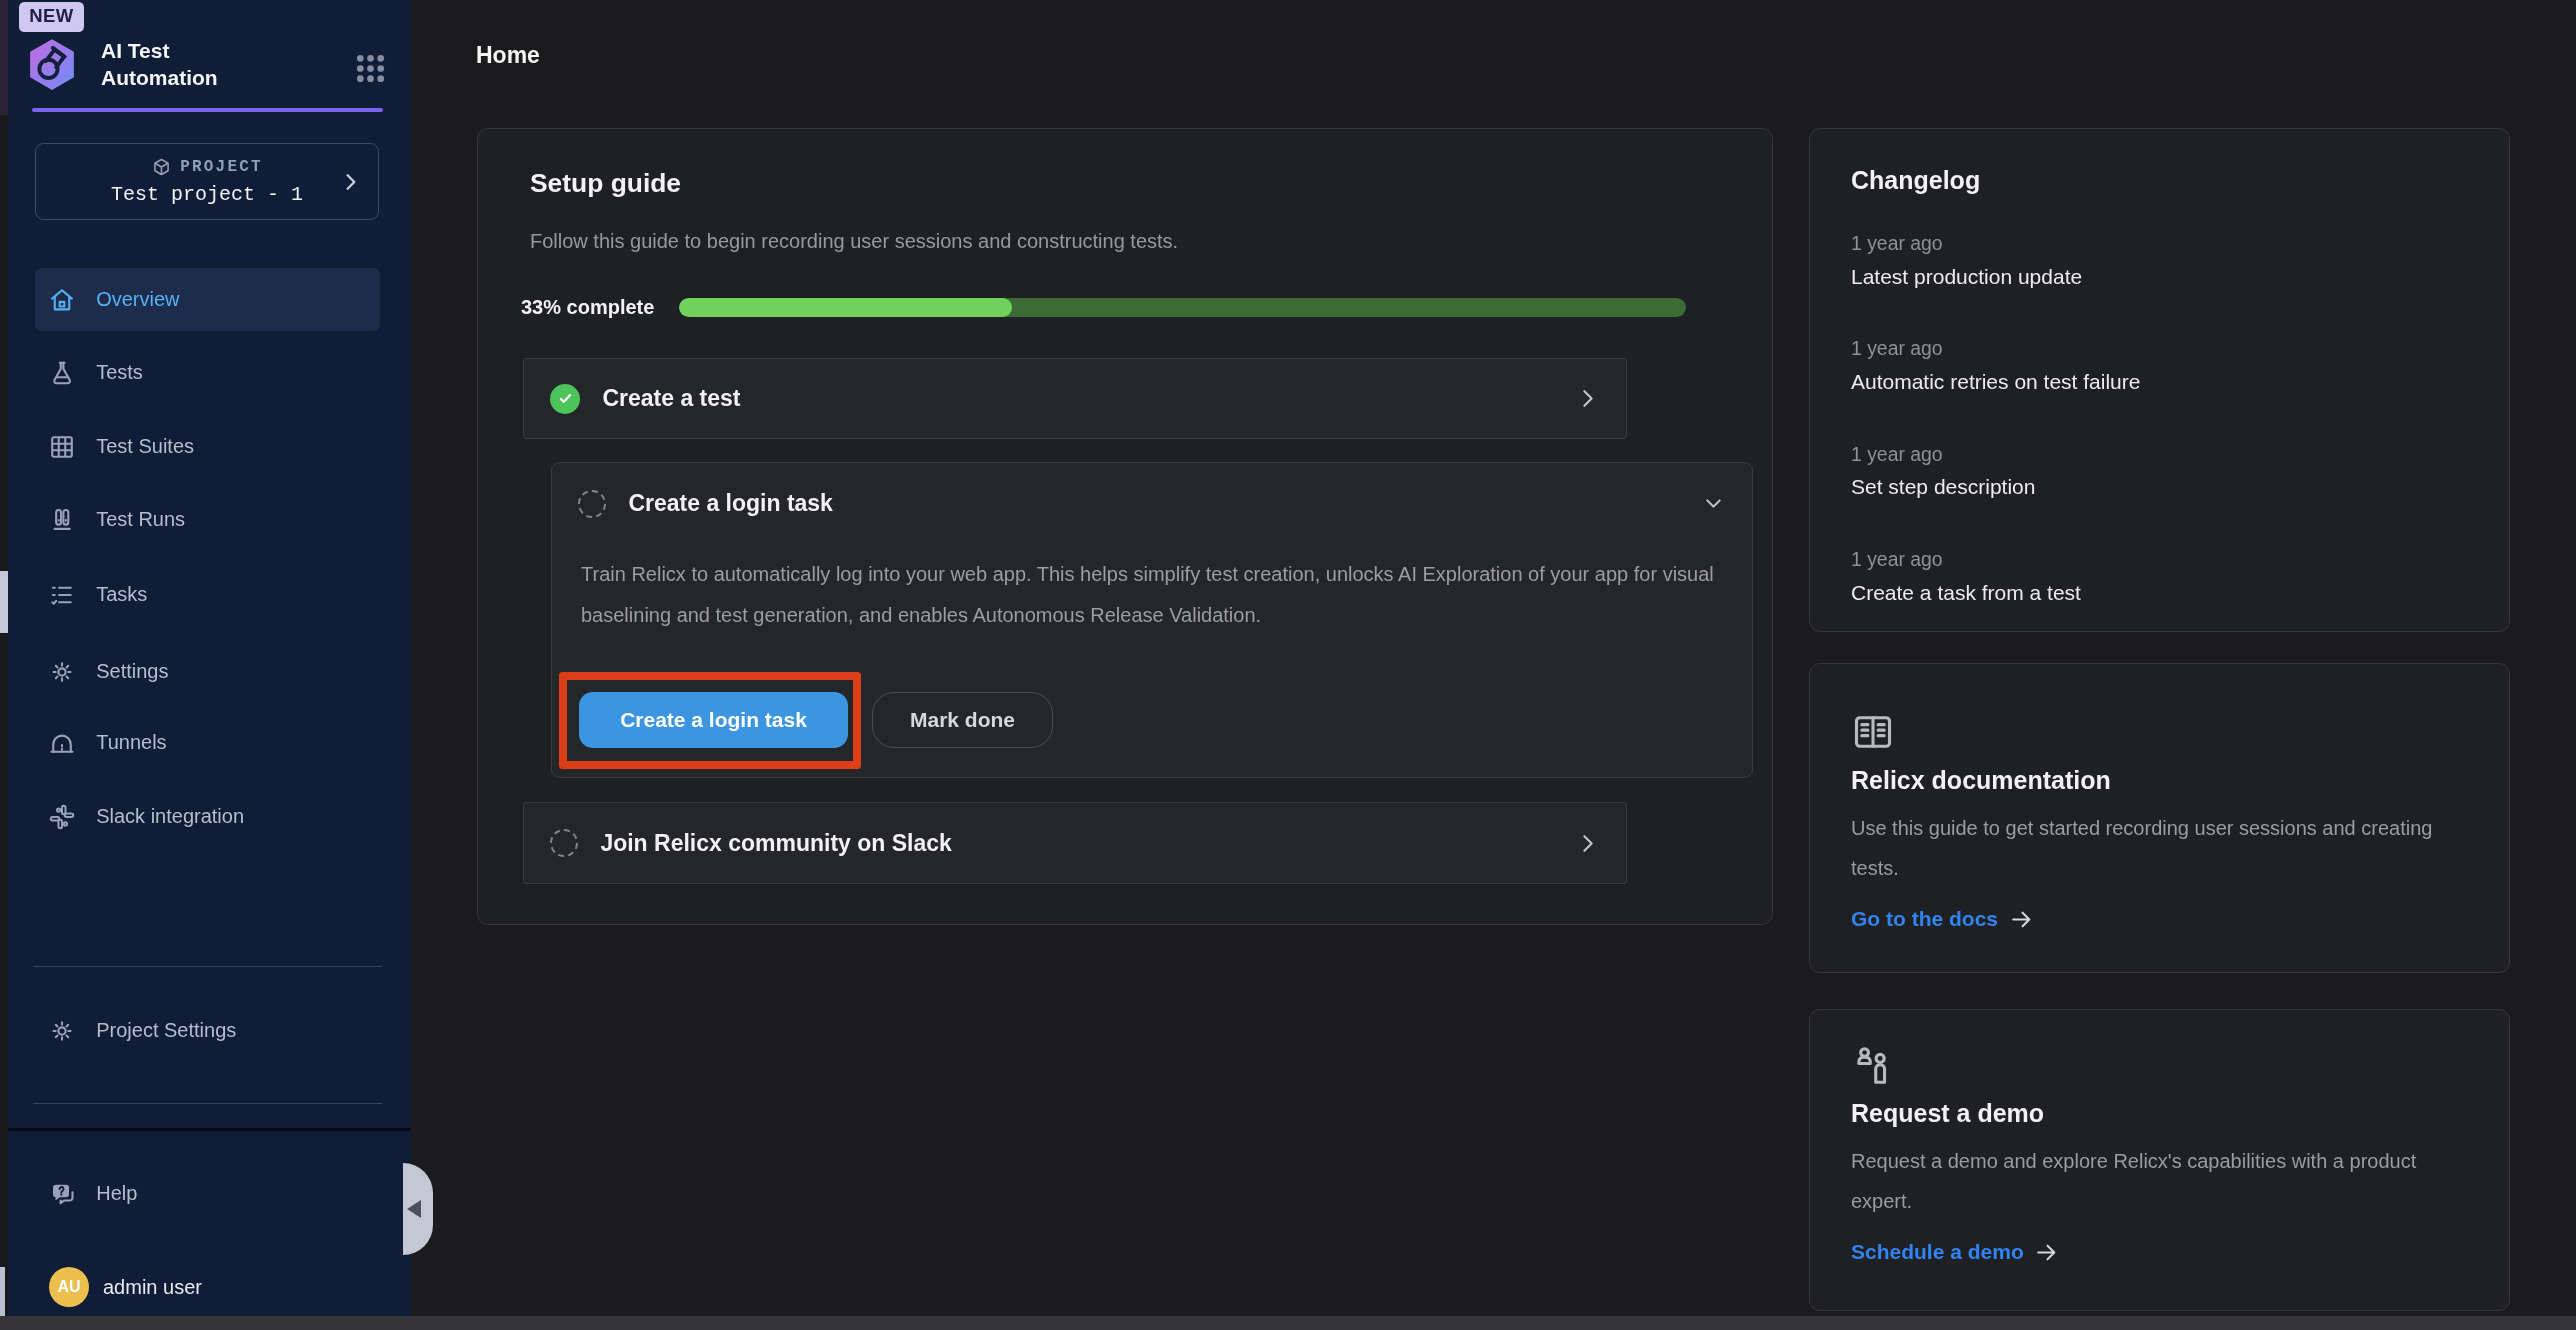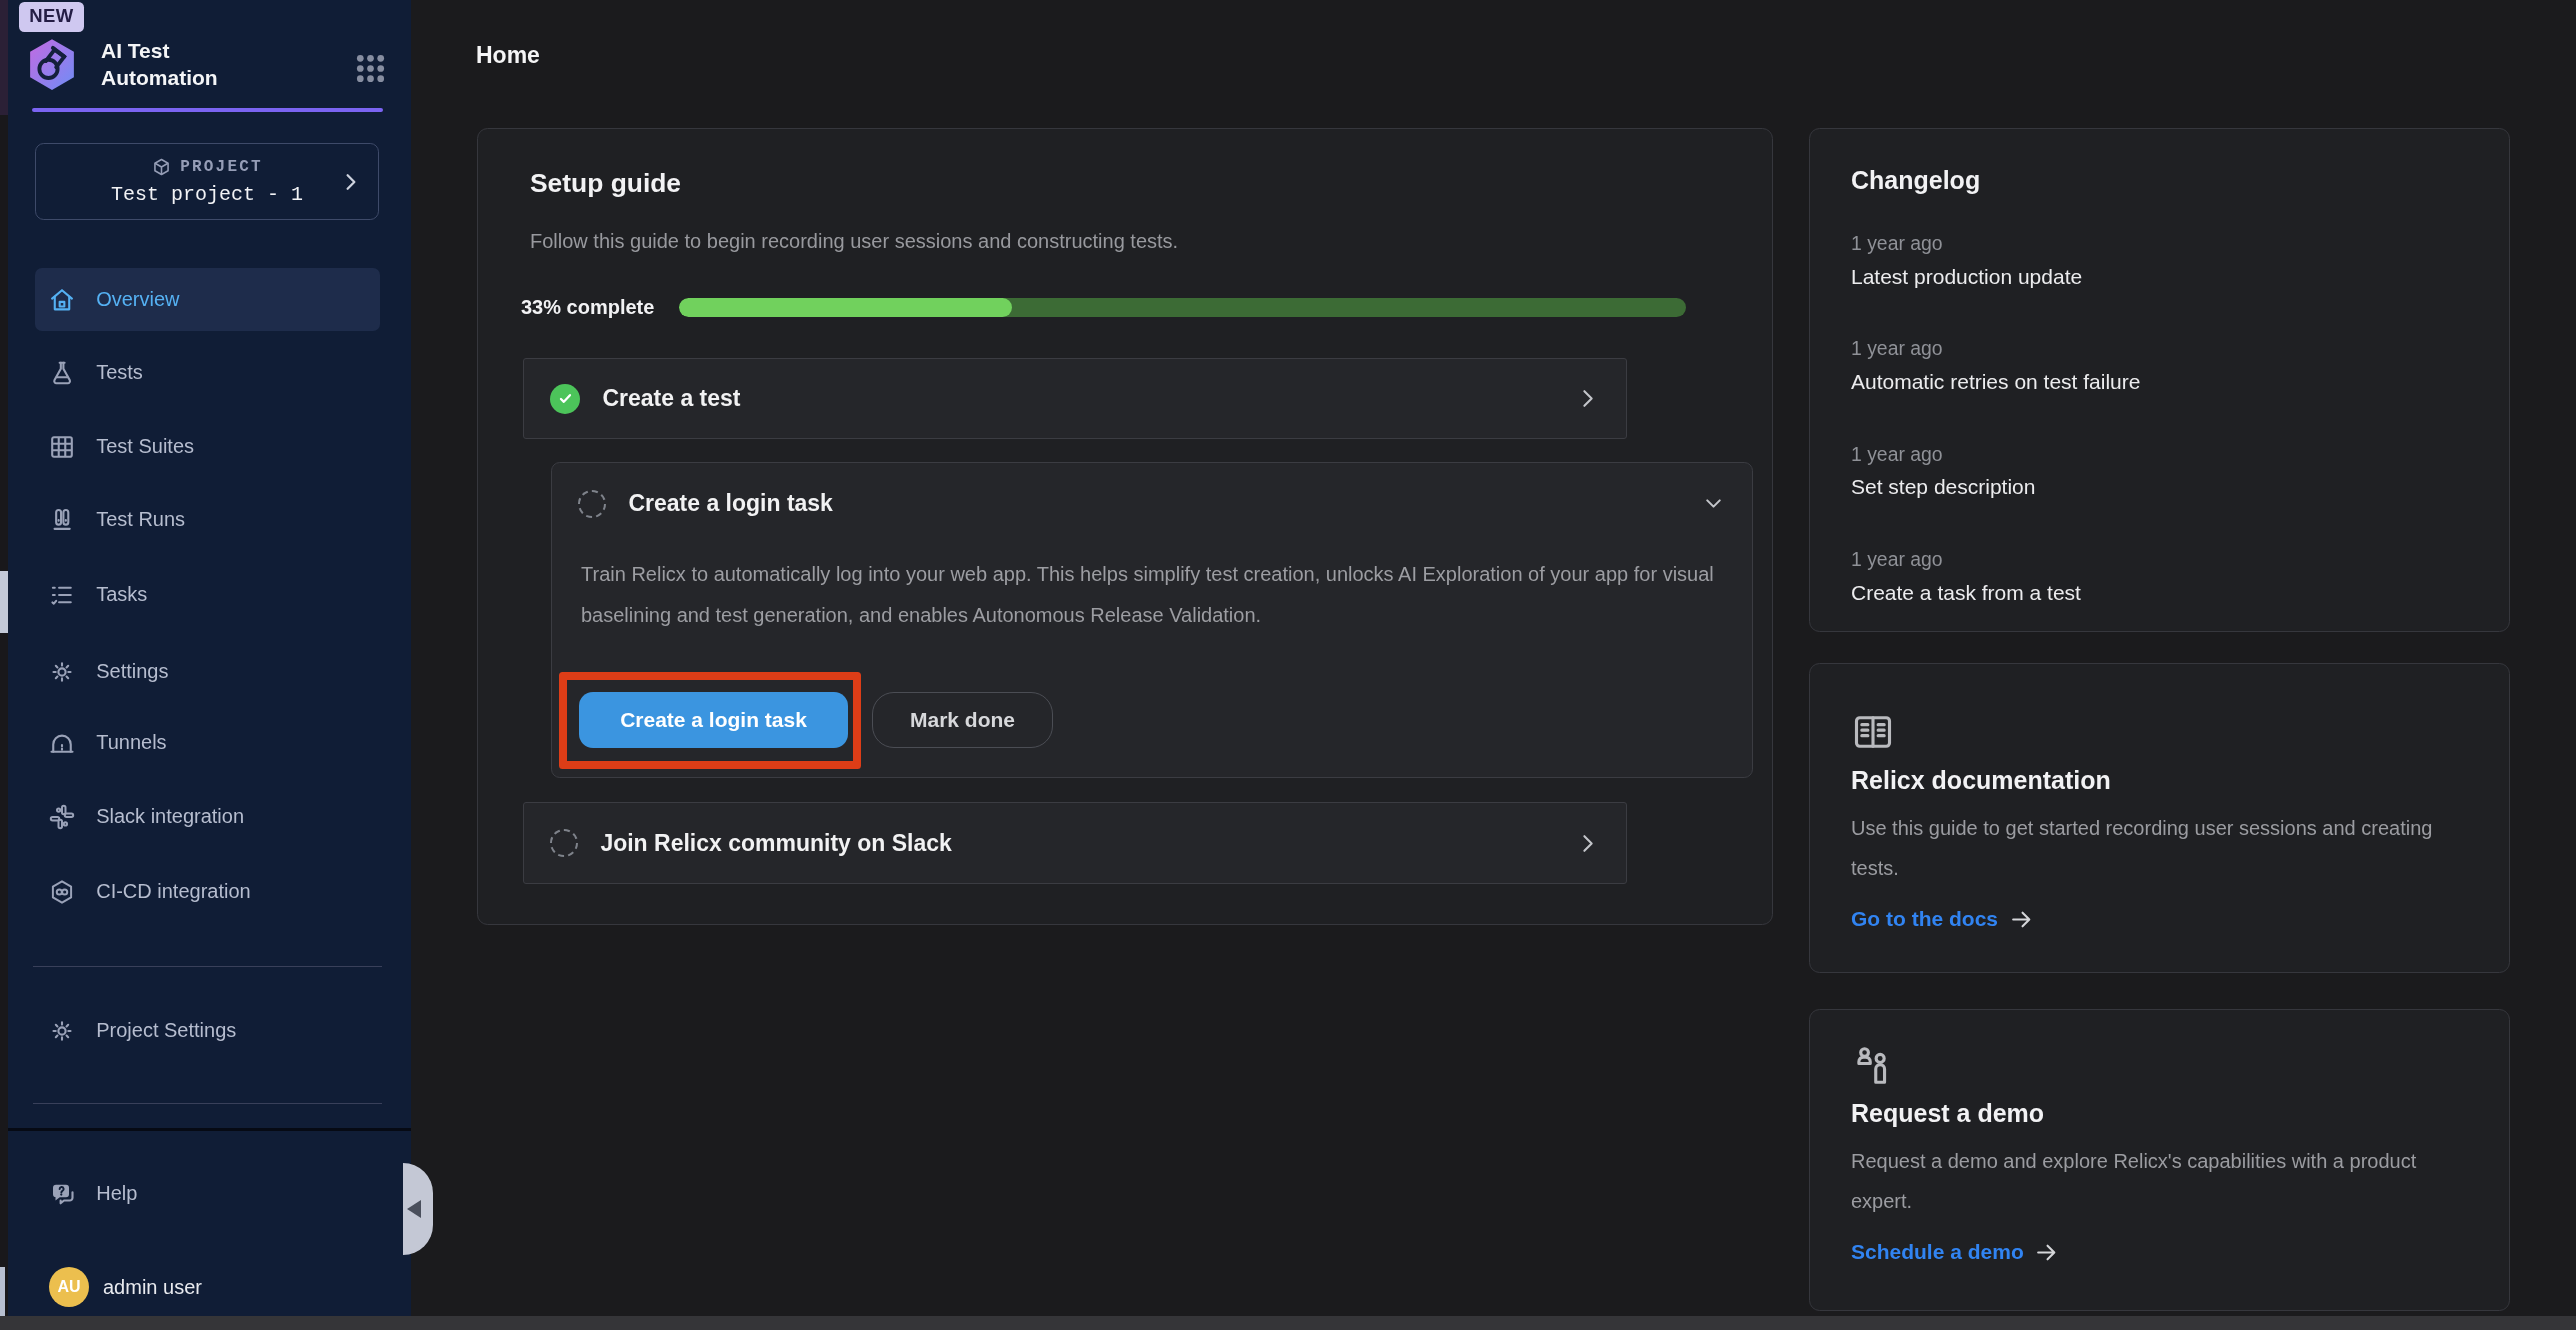--- a/index.html
+++ b/index.html
@@ -261,30 +261,20 @@
             <rect x="9" y="14.4" width="3" height="7.2" rx="1.5"></rect>
           <rect x="2.4" y="12" width="7.2" height="3" rx="1.5"></rect>
             <rect x="14.4" y="9" width="7.2" height="3" rx="1.5"></rect>
           <circle cx="9.1" cy="6.1" r="1.4"></circle>
             <circle cx="14.9" cy="17.9" r="1.4"></circle>
         </svg>
       </span>
       <span class="nlabel">Slack integration</span>
     </div>
 
-    <div class="nav-item" style="top:860px">
-      <span class="nicon">
-        <svg viewBox="0 0 24 24" width="28" height="28" fill="none" stroke="currentColor" stroke-width="1.7" stroke-linejoin="round">
-          <path d="M12 2.8l7.8 4.5v9.4L12 21.2l-7.8-4.5V7.3z"></path>
-            <circle cx="9.7" cy="12" r="2.2"></circle>
-            <circle cx="14.3" cy="12" r="2.2"></circle>
-        </svg>
-      </span>
-      <span class="nlabel">CI-CD integration</span>
-    </div>
 
     <div class="side-divider" style="top:966px"></div>
 
     <div class="nav-item" style="top:999px">
       <span class="nicon">
         <svg viewBox="0 0 24 24" width="28" height="28" fill="none" stroke="currentColor" stroke-width="1.8" stroke-linecap="round">
           <circle cx="12" cy="12" r="3.1"></circle>
           <path d="M12 4.6v1.9M12 17.5v1.9M17.4 12h1.9M4.7 12h1.9M15.9 8.1l1.4-1.4M6.7 17.3l1.4-1.4M15.9 15.9l1.4 1.4M6.7 6.7l1.4 1.4"></path>
         </svg>
       </span>

